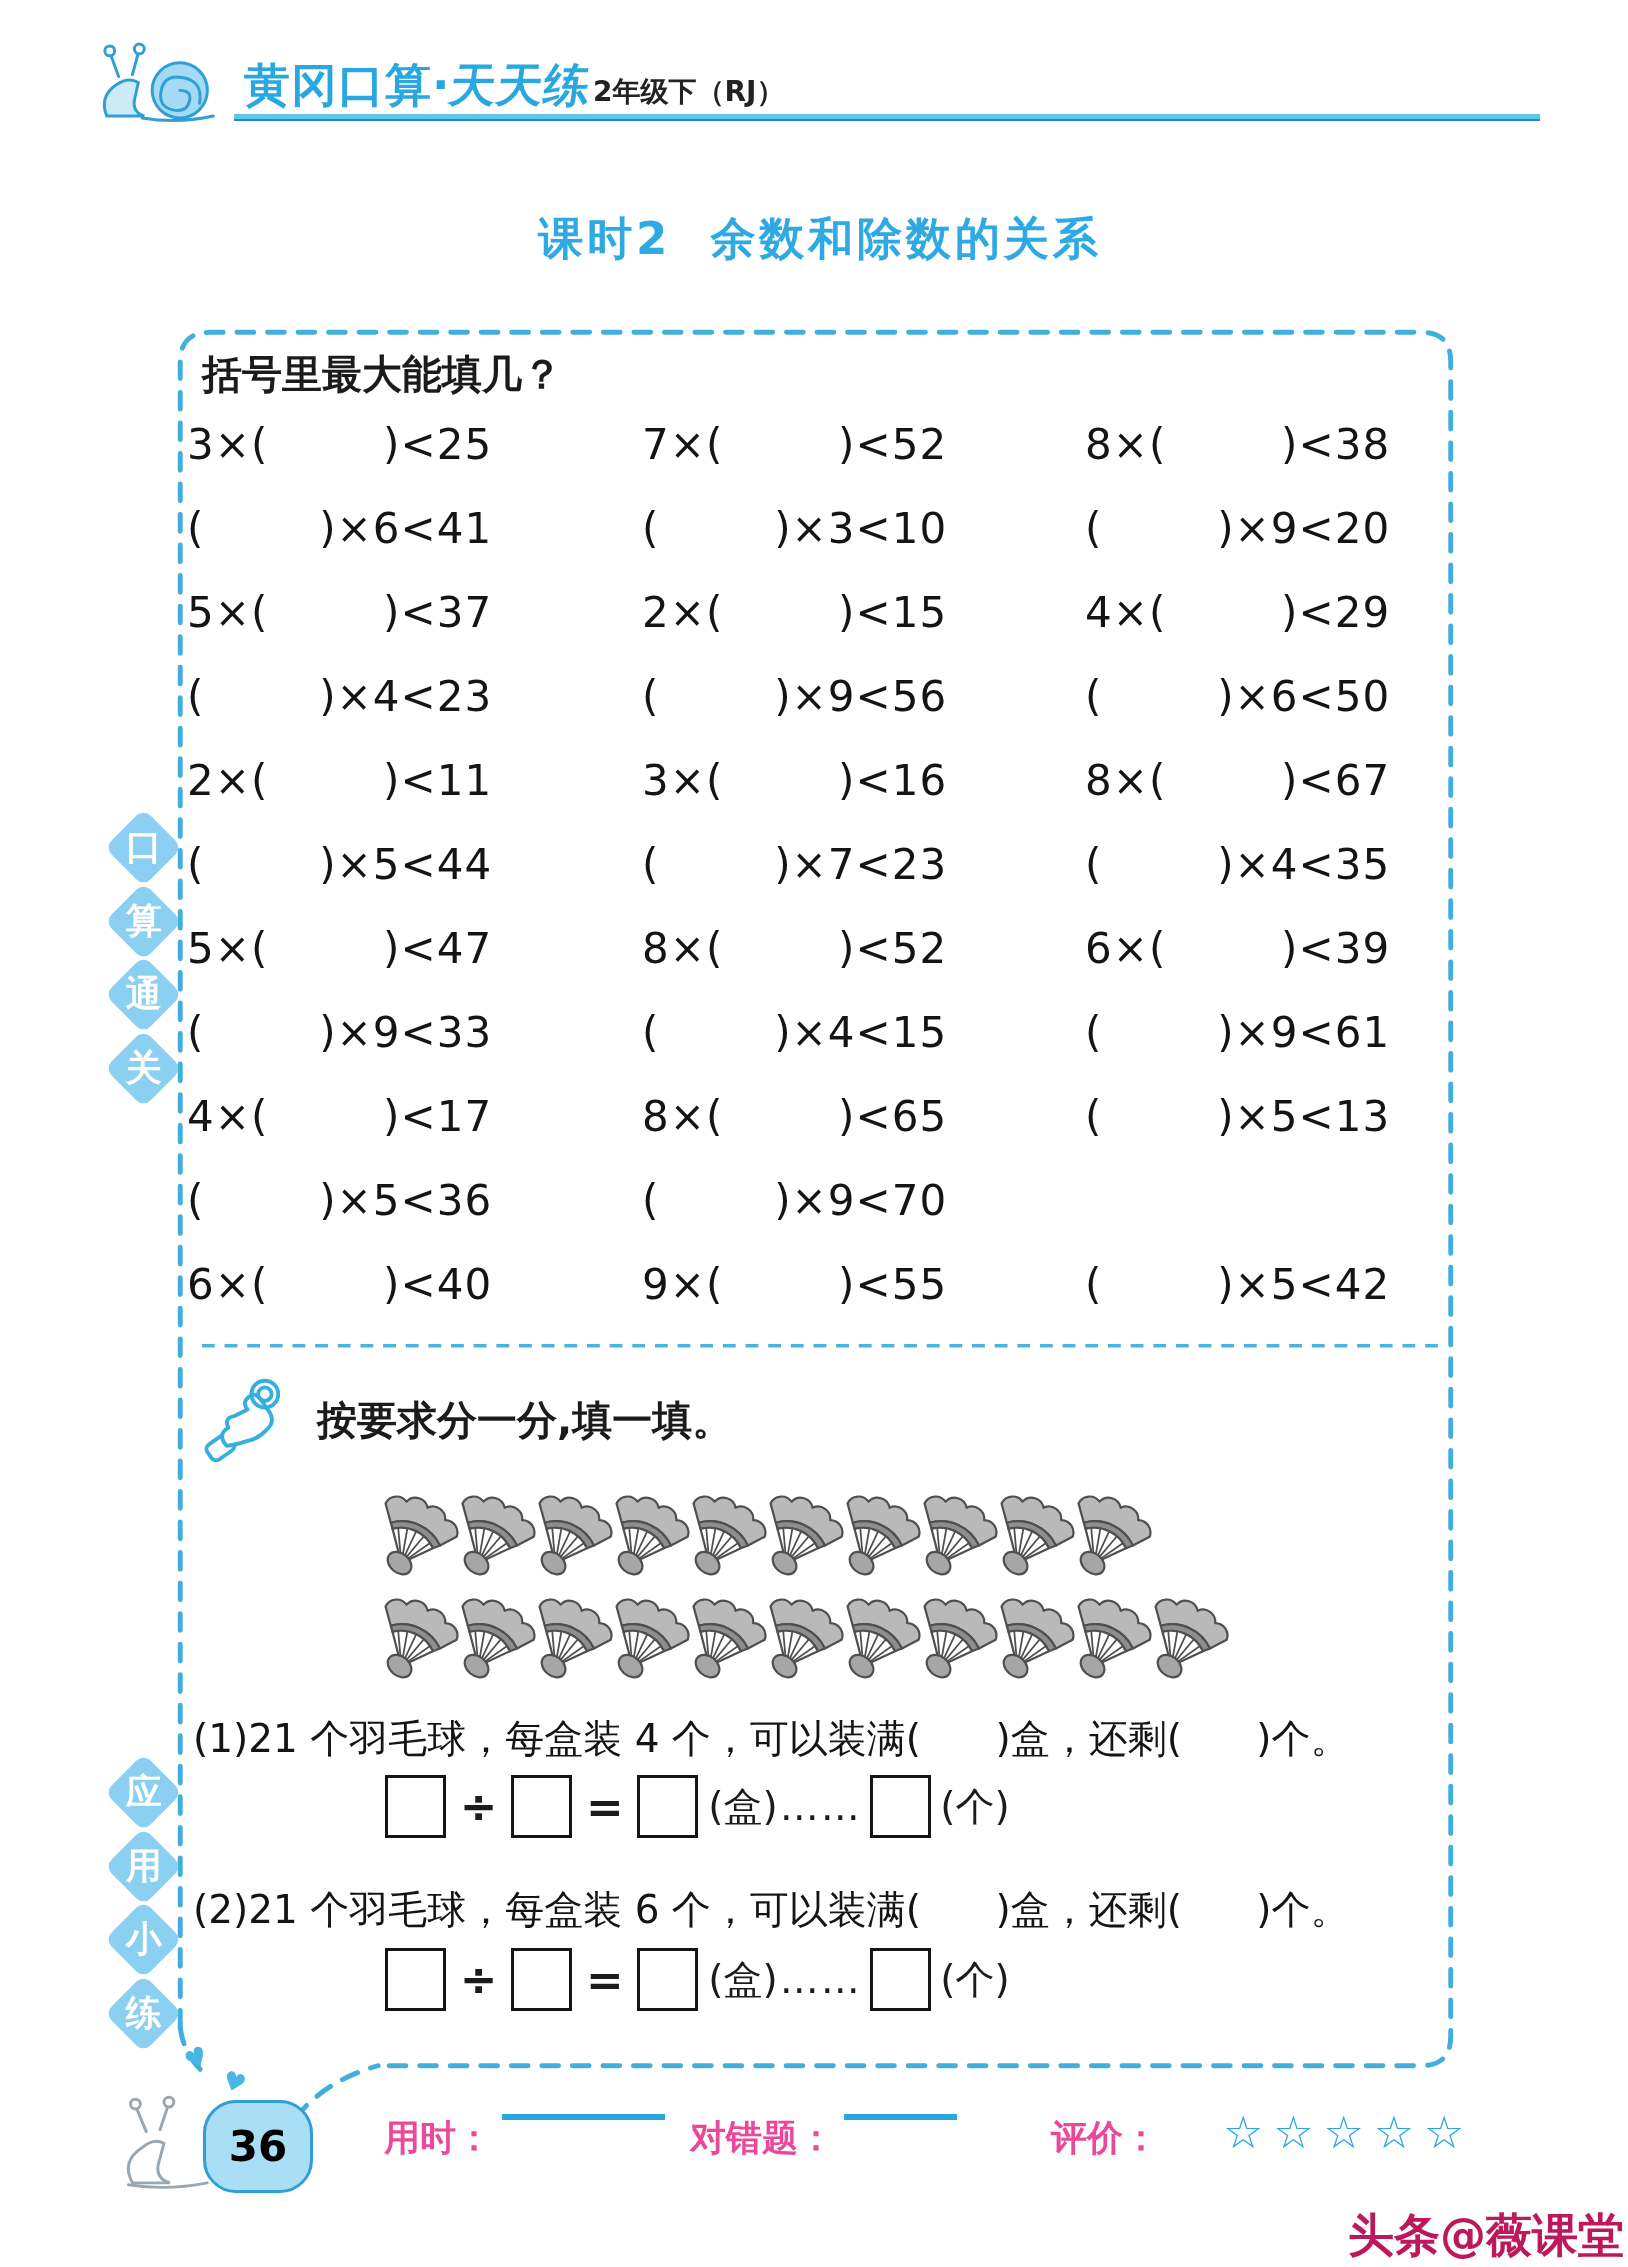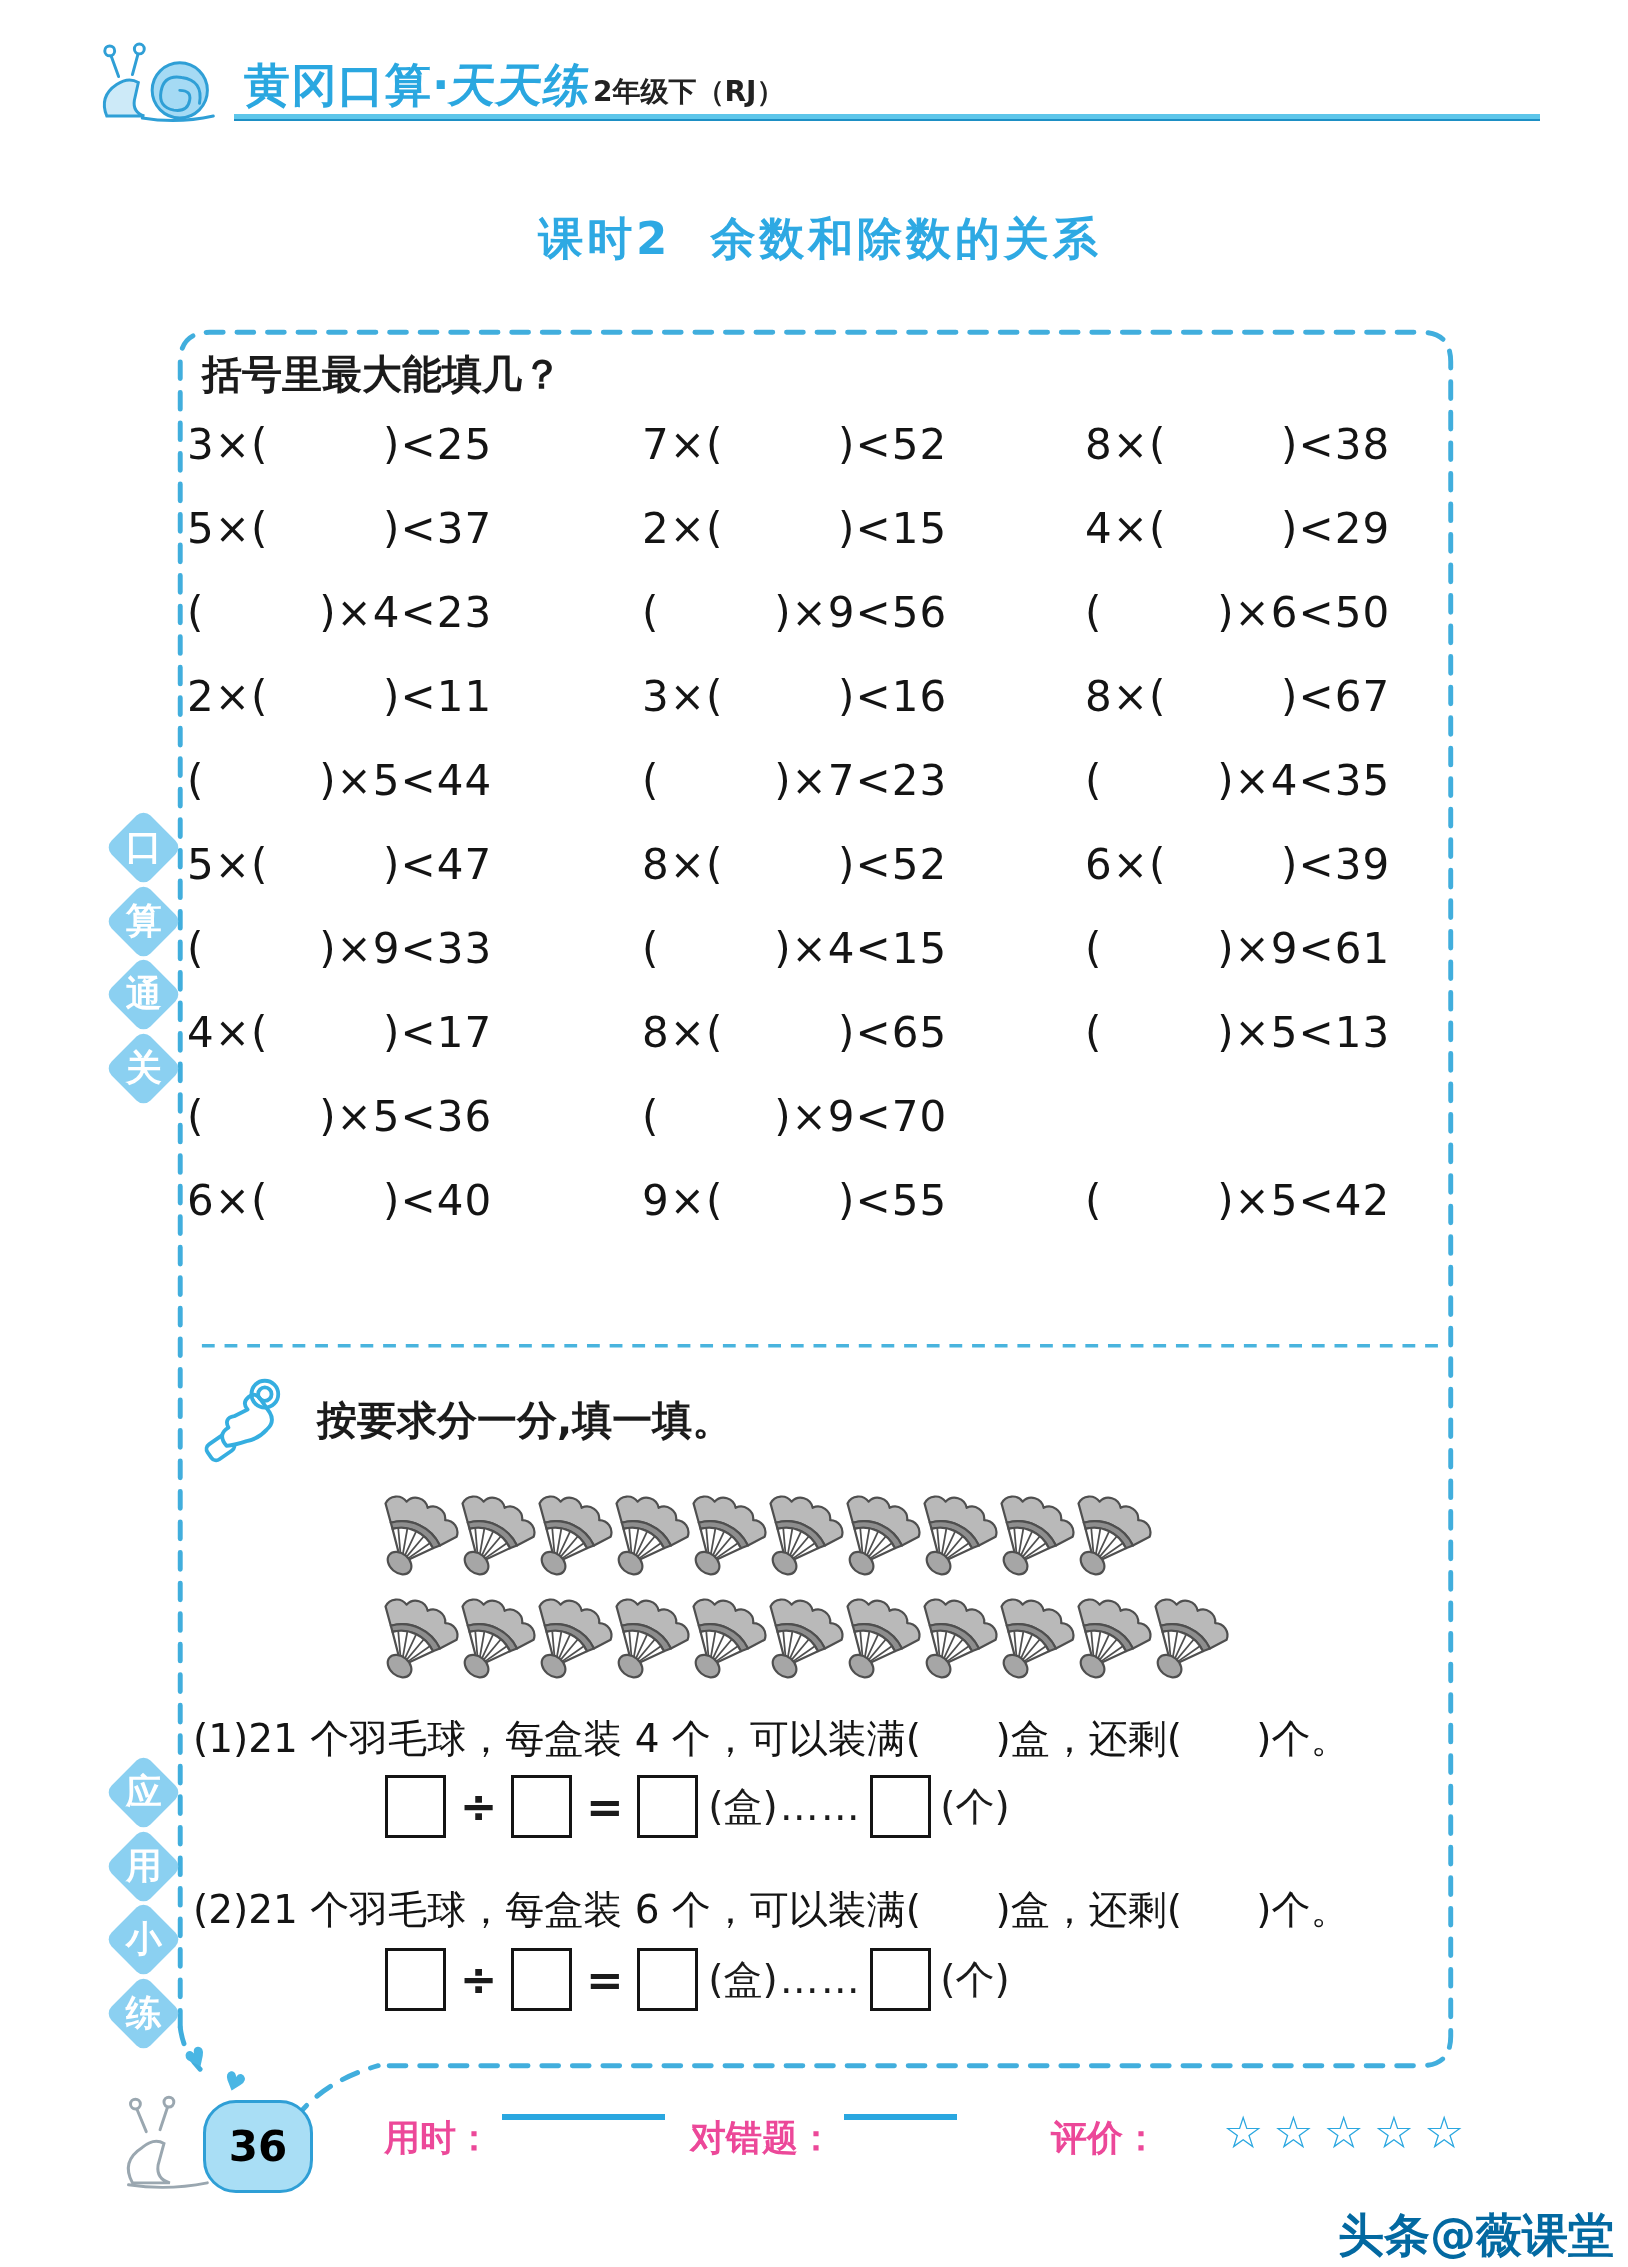--- a/index.html
+++ b/index.html
@@ -37,21 +37,21 @@
            display:flex;align-items:center;justify-content:center;}
   .diamond span{transform:rotate(-45deg);color:#fff;font-size:36px;font-weight:bold;}
   
   .fsnail{position:absolute;left:99px;top:2092px;width:128px;height:99px;z-index:2;}
   .pagenum{position:absolute;left:203px;top:2100px;width:104px;height:87px;background:#a9def5;border:3.9px solid #2f9fd6;
            border-radius:33px;display:flex;align-items:center;justify-content:center;font-size:42px;font-weight:bold;color:#000000;z-index:2;}
   .stat{position:absolute;top:2114px;display:flex;align-items:flex-start;color:#ec4899;font-weight:bold;font-size:36px;z-index:2;white-space:nowrap;}
   .uline{display:inline-block;height:5.9px;background:#2aa7e0;margin:0 0 5.9px 9.9px;}
   .stars{position:absolute;left:1223px;top:2106px;font-size:45px;color:#2aa7e0;letter-spacing:9.9px;z-index:2;white-space:nowrap;}
   .heart{position:absolute;color:#49b6e4;font-size:25.6px;z-index:2;}
-  .watermark{position:absolute;right:14px;top:2205px;font-size:46px;font-weight:bold;color:#0369a1;z-index:4;white-space:nowrap;}
+  .watermark{position:absolute;right:4px;top:2205px;font-size:46px;font-weight:bold;color:#be185d;z-index:4;white-space:nowrap;}
 </style>
 </head>
 <body>
 
 <div id="page">
 
   <svg class="hsnail" viewBox="0 0 150 85">
     <g fill="#cdeaf8" stroke="#2f9fd6" stroke-width="3" stroke-linecap="round">
       <line x1="30" y1="38" x2="22" y2="16"></line>
         <circle cx="21" cy="12" r="5" fill="#fff"></circle>
@@ -79,20 +79,25 @@
   </svg>
 
   <div class="s1head">括号里最大能填几？</div>
   <div class="grid">
       <div class="prob-row">
         <span class="prob-item">3×(        )&lt;25</span>
         <span class="prob-item">7×(        )&lt;52</span>
         <span class="prob-item">8×(        )&lt;38</span>
       </div>
       <div class="prob-row">
+        <span class="prob-item">(        )×6&lt;41</span>
+        <span class="prob-item">(        )×3&lt;10</span>
+        <span class="prob-item">(        )×9&lt;20</span>
+      </div>
+      <div class="prob-row">
         <span class="prob-item">5×(        )&lt;37</span>
         <span class="prob-item">2×(        )&lt;15</span>
         <span class="prob-item">4×(        )&lt;29</span>
       </div>
       <div class="prob-row">
         <span class="prob-item">(        )×4&lt;23</span>
         <span class="prob-item">(        )×9&lt;56</span>
         <span class="prob-item">(        )×6&lt;50</span>
       </div>
       <div class="prob-row">

